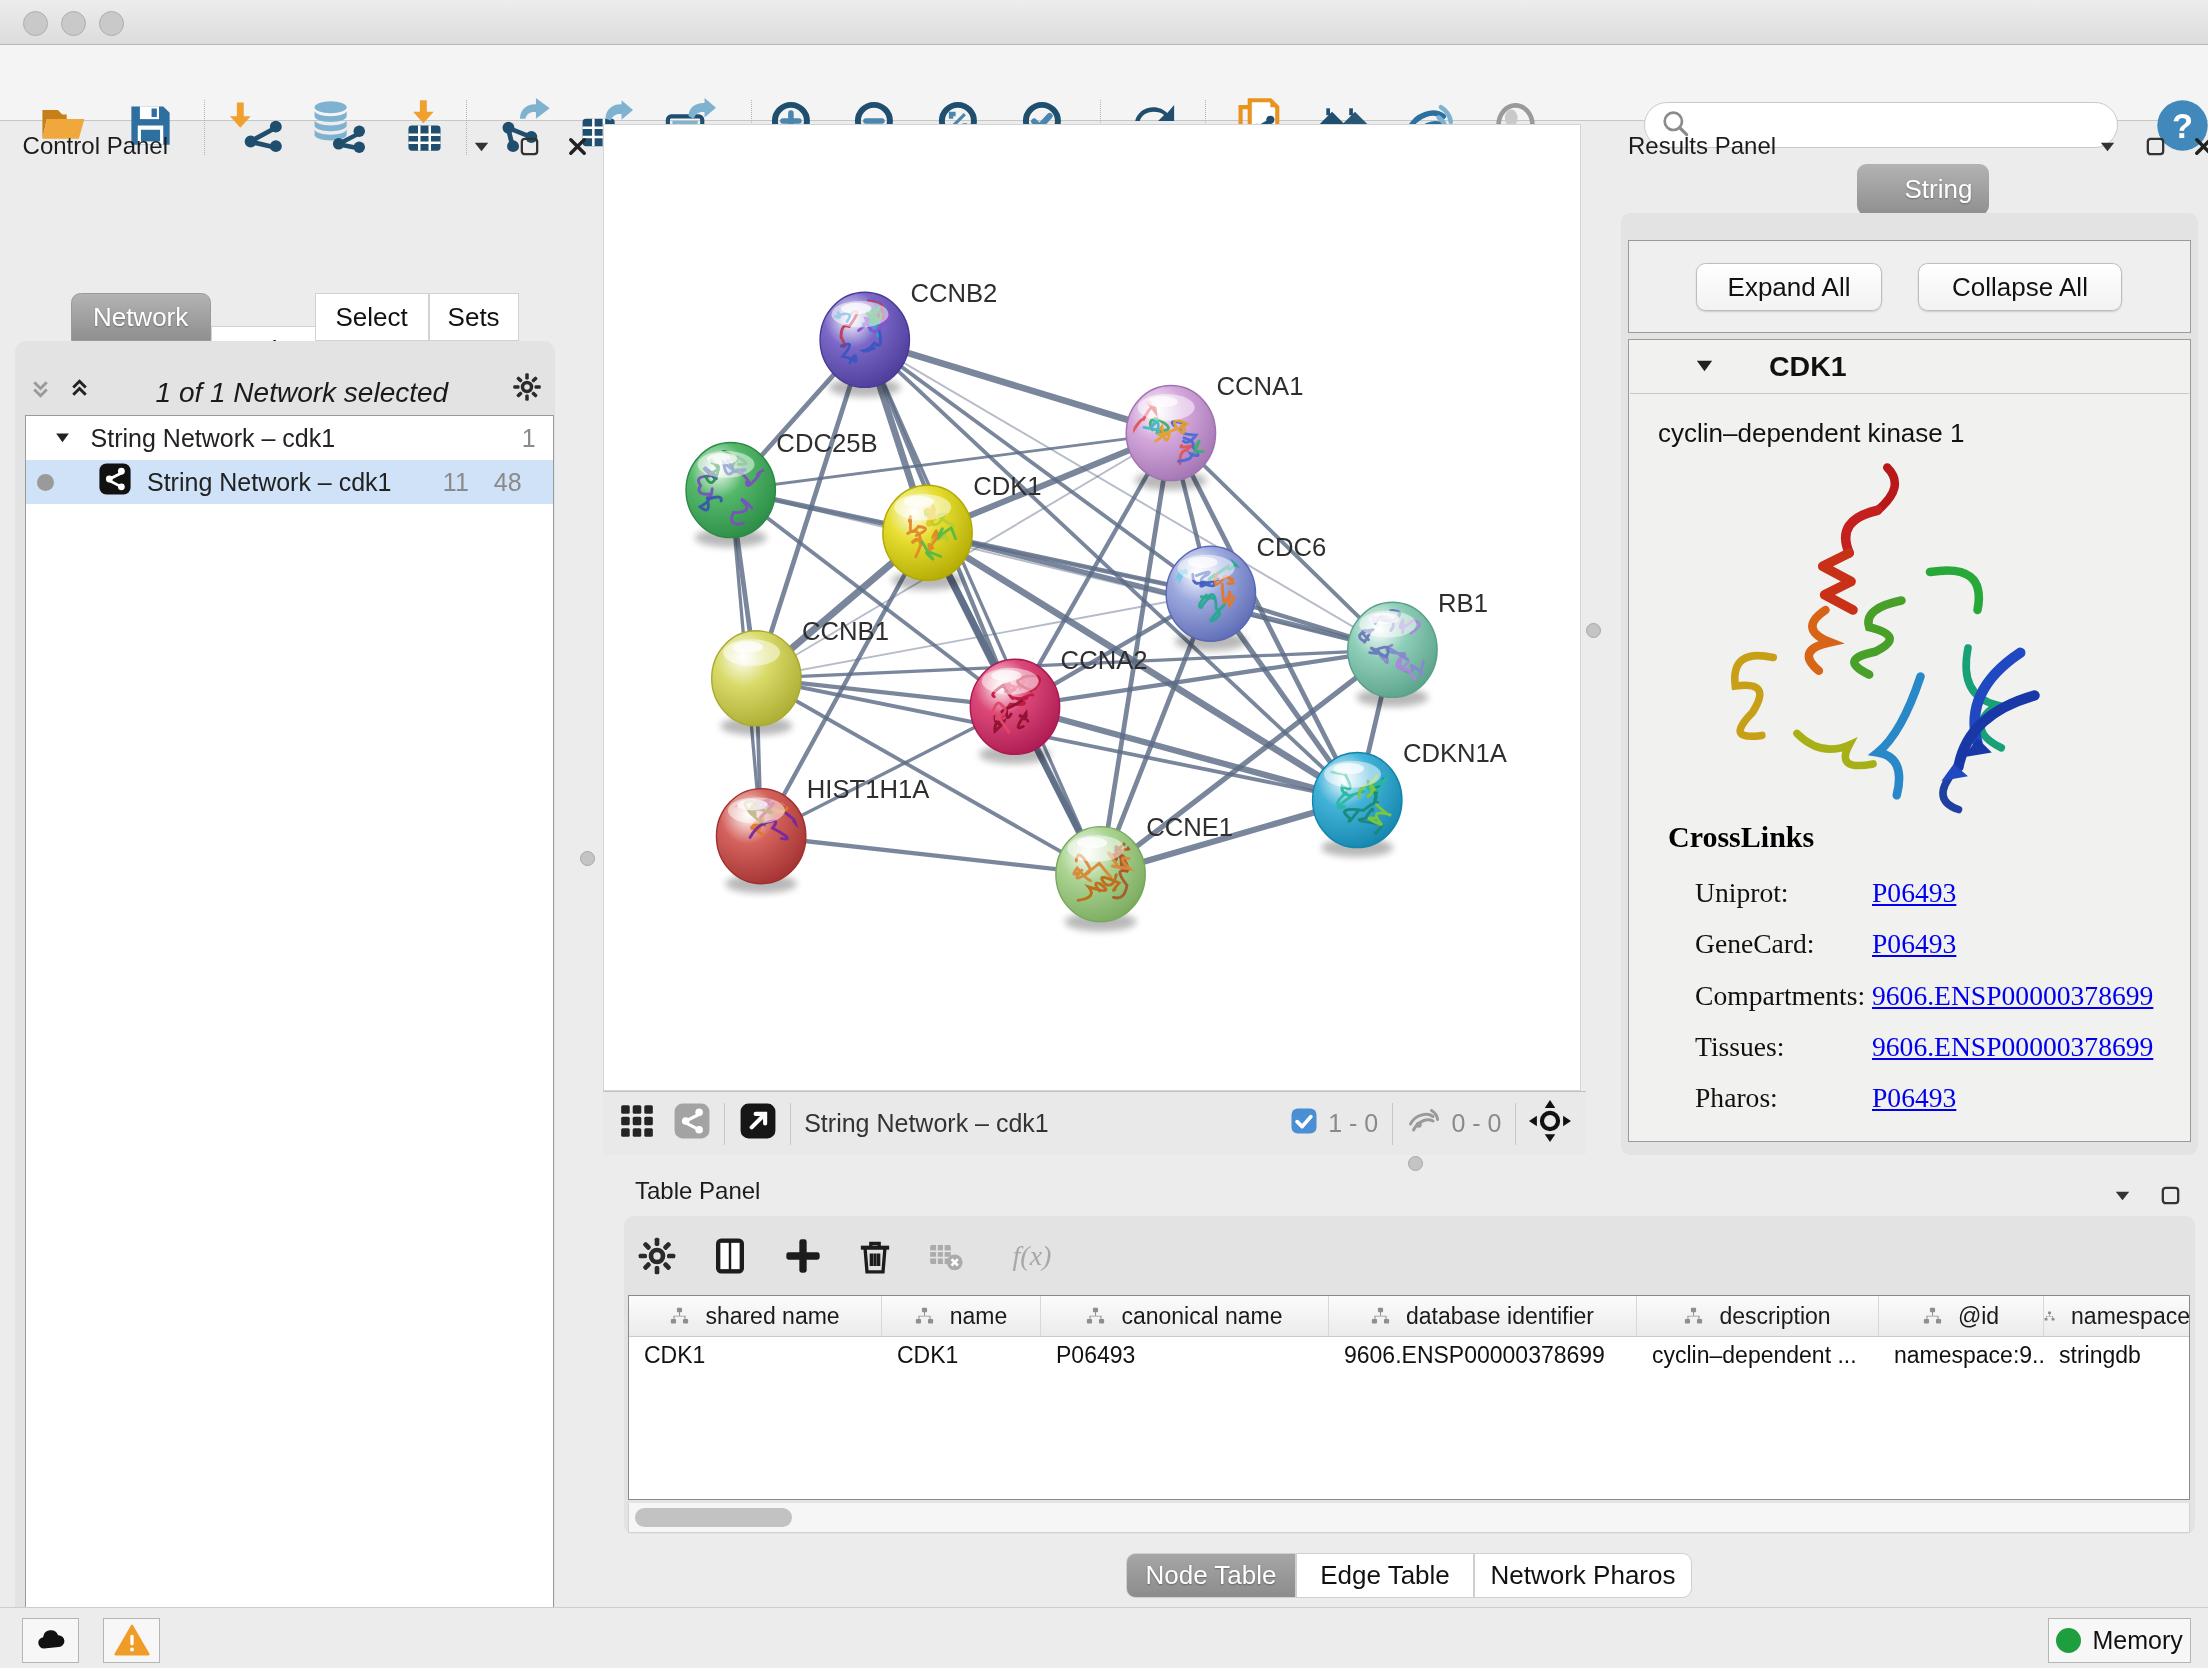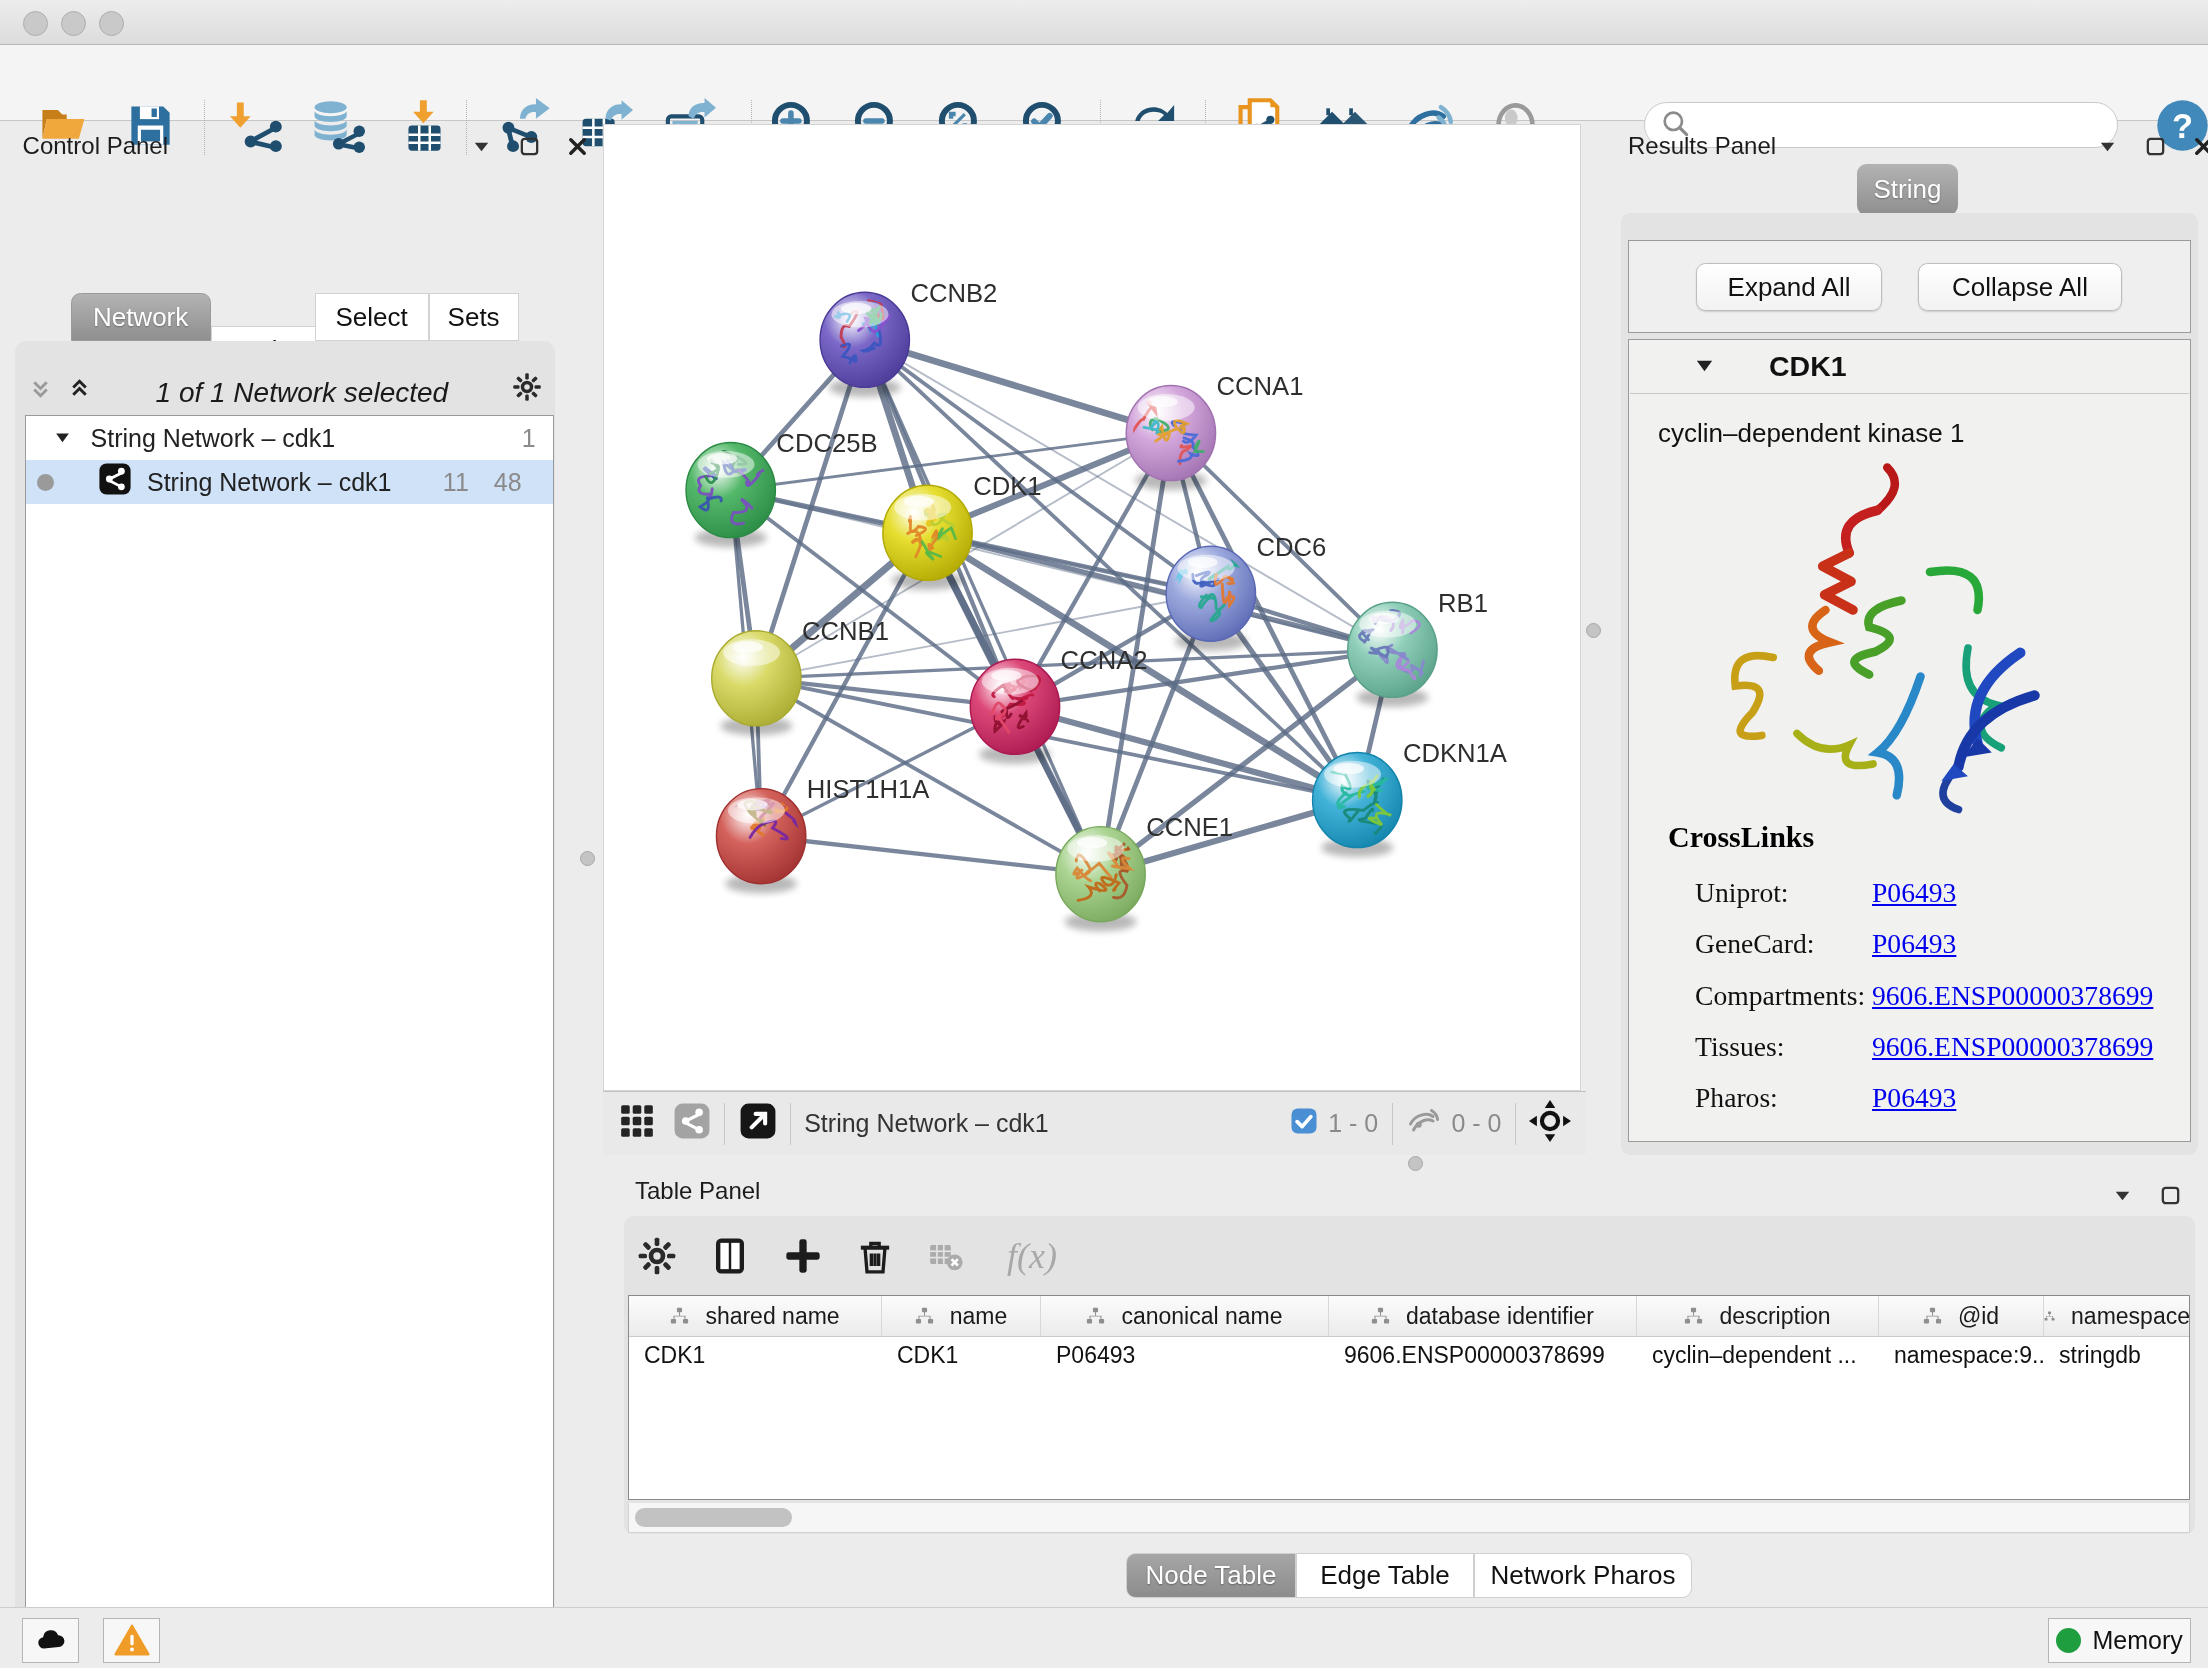--- a/index.html
+++ b/index.html
@@ -49,21 +49,21 @@
   #net-statusbar{left:603px;top:1091px;width:983px;height:63px;background:#e9e9e9;
     border-top:1px solid #c2c2c2;display:flex;align-items:center;font-size:25px;color:#333;}
   .ns-div{width:0;height:42px;border-left:1px solid #c6c6c6;margin:0 13.3px;}
   .splitter-dot{width:15px;height:15px;border-radius:50%;background:#c4c4c4;
     border:1px solid #a8a8a8;box-sizing:border-box;}
   
   #results-panel{left:1607px;top:124px;width:601px;height:1480px;}
   #rp-tab{position:absolute;left:1857px;top:164px;width:101px;height:51px;
     background:linear-gradient(#b3b3b3,#8f8f8f);border-radius:9.5px;color:#fff;
     font-size:26px;display:flex;align-items:center;justify-content:center;
-    text-shadow:0 1px 1.9px rgba(0,0,0,.3);}
+    text-shadow:0 1px 1.9px rgba(0,0,0,.3);padding-left:31px;}
   #rp-container{position:absolute;left:1621px;top:213px;width:577px;height:942px;
     background:#e3e3e3;border-radius:9.5px;}
   #rp-box1{position:absolute;left:1628px;top:240px;width:563px;height:93px;
     background:#efefef;border:1.9px solid #9a9a9a;box-sizing:border-box;}
   .rp-btn{position:absolute;top:263px;height:48px;background:linear-gradient(#ffffff,#f2f2f2);
     border:1px solid #bdbdbd;border-radius:9.5px;font-size:26px;color:#111;
     display:flex;align-items:center;justify-content:center;box-shadow:0 1px 1.9px rgba(0,0,0,.15);}
   #rp-box2{position:absolute;left:1628px;top:339px;width:563px;height:803px;
     background:#f1f1f0;border:1.9px solid #9a9a9a;box-sizing:border-box;}
   #rp-sec-header{position:absolute;left:1630px;top:340px;width:559px;height:53px;
@@ -74,21 +74,21 @@
   #xl-title{position:absolute;left:1668px;top:820px;font-size:30px;font-weight:bold;color:#000;}
   .xl-row{position:absolute;left:1695px;width:495px;height:34px;font-size:27.6px;color:#111;}
   .xl-row a{position:absolute;left:177px;color:#0000EE;text-decoration:underline;}
   
   #table-panel{left:616px;top:1173px;width:1585px;height:366px;}
   #tp-container{position:absolute;left:624px;top:1216px;width:1571px;height:318px;
     background:#e3e3e3;border-radius:9.5px;}
   .tp-icon{position:absolute;top:1229px;width:53px;height:53px;display:flex;
     align-items:center;justify-content:center;}
   #fx-label{font-family:"Liberation Serif","DejaVu Serif",serif;font-style:italic;
-    font-size:36px;color:#a8a8a8;}
+    font-size:28px;color:#a8a8a8;}
   #data-table{position:absolute;left:628px;top:1295px;width:1562px;height:205px;
     background:#fff;border:1.9px solid #8a8a8a;box-sizing:border-box;overflow:hidden;}
   #table-header-row{position:absolute;left:0;top:0;height:40px;width:100%;
     background:linear-gradient(#fcfcfc,#ebebeb);border-bottom:1px solid #c9c9c9;display:flex;}
   .th{display:flex;align-items:center;justify-content:center;gap:16px;font-size:23px;
     color:#1a1a1a;border-right:1px solid #d8d8d8;box-sizing:border-box;overflow:hidden;
     white-space:nowrap;flex:none;}
   #table-body-row{position:absolute;left:0;top:40px;height:40px;width:100%;display:flex;}
   .td{font-size:23px;color:#111;padding:5.7px 3.8px 0 15px;box-sizing:border-box;
     overflow:hidden;white-space:nowrap;flex:none;}

